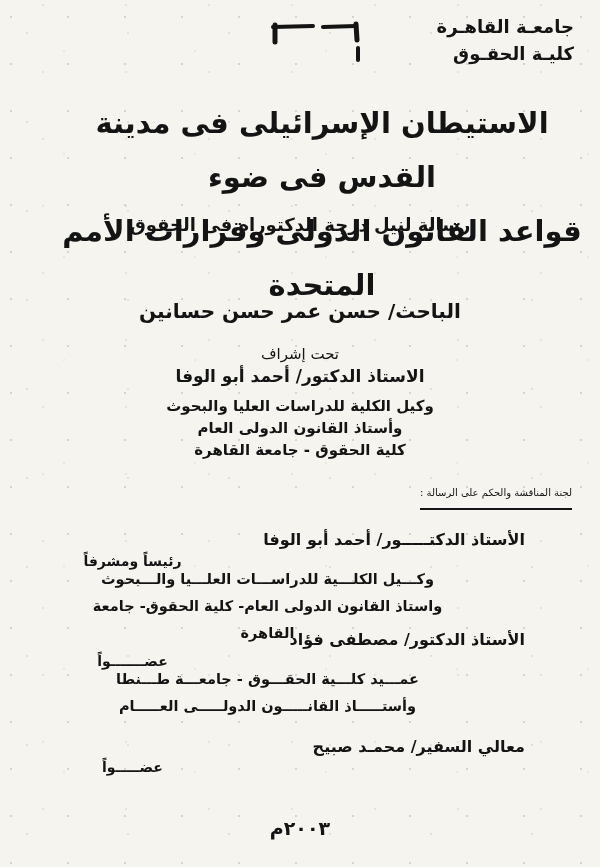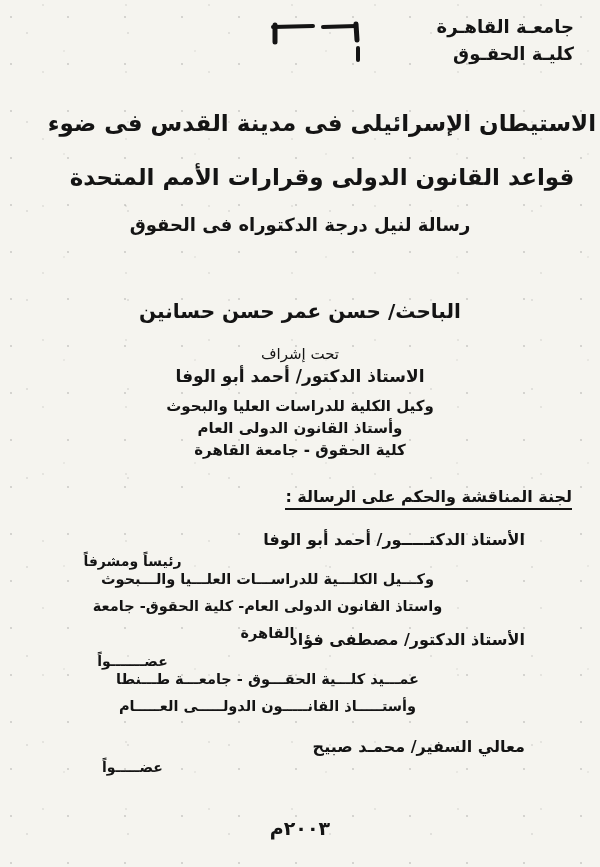--- a/index.html
+++ b/index.html
@@ -22,33 +22,33 @@
     color:#141414;
     overflow:hidden;
     direction:rtl;
   }
   .abs{position:absolute;}
   .center{left:0;right:0;text-align:center;}
 
   .univ-block{top:13px;right:26px;text-align:right;font-size:18px;font-weight:bold;line-height:27px;letter-spacing:.5px;}
   .regmark{top:14px;left:268px;}
 
-  .title-block{top:96px;font-size:23px;font-weight:bold;line-height:54px;margin-left:44px;}
+  .title-block{top:96px;font-size:29px;font-weight:bold;line-height:54px;margin-left:44px;}
   .subtitle{top:214px;font-size:18px;font-weight:bold;}
   .presented-by{top:272px;font-size:15px;font-weight:bold;}
   .researcher{top:299px;font-size:20px;font-weight:bold;}
   .under-supervision{top:345px;font-size:15px;}
   .supervisor-name{top:366px;font-size:17px;font-weight:bold;}
   .supervisor-lines{top:395px;font-size:15px;font-weight:600;line-height:22px;}
 
   .committee-heading{
     top:487px;right:28px;
-    font-size:16px;font-weight:bold;
+    font-size:10px;font-weight:normal;
     border-bottom:2.5px solid #141414;
-    padding-bottom:2px;
+    padding-bottom:10px;
   }
   .member-name{right:75px;font-size:16px;font-weight:bold;text-align:right;}
   .member-role{left:60px;width:145px;font-size:14px;font-weight:bold;text-align:center;margin-top:20px;}
   .member-details{left:75px;right:140px;text-align:center;font-size:14.5px;font-weight:600;line-height:27px;}
 
   .m1-name{top:530px;}  .m1-role{top:533px;}
   .m1-details{top:566px;}
   .m2-name{top:630px;text-align:right;}  .m2-role{top:633px;}
   .m2-details{top:666px;}
   .m3-name{top:737px;}  .m3-role{top:739px;}

